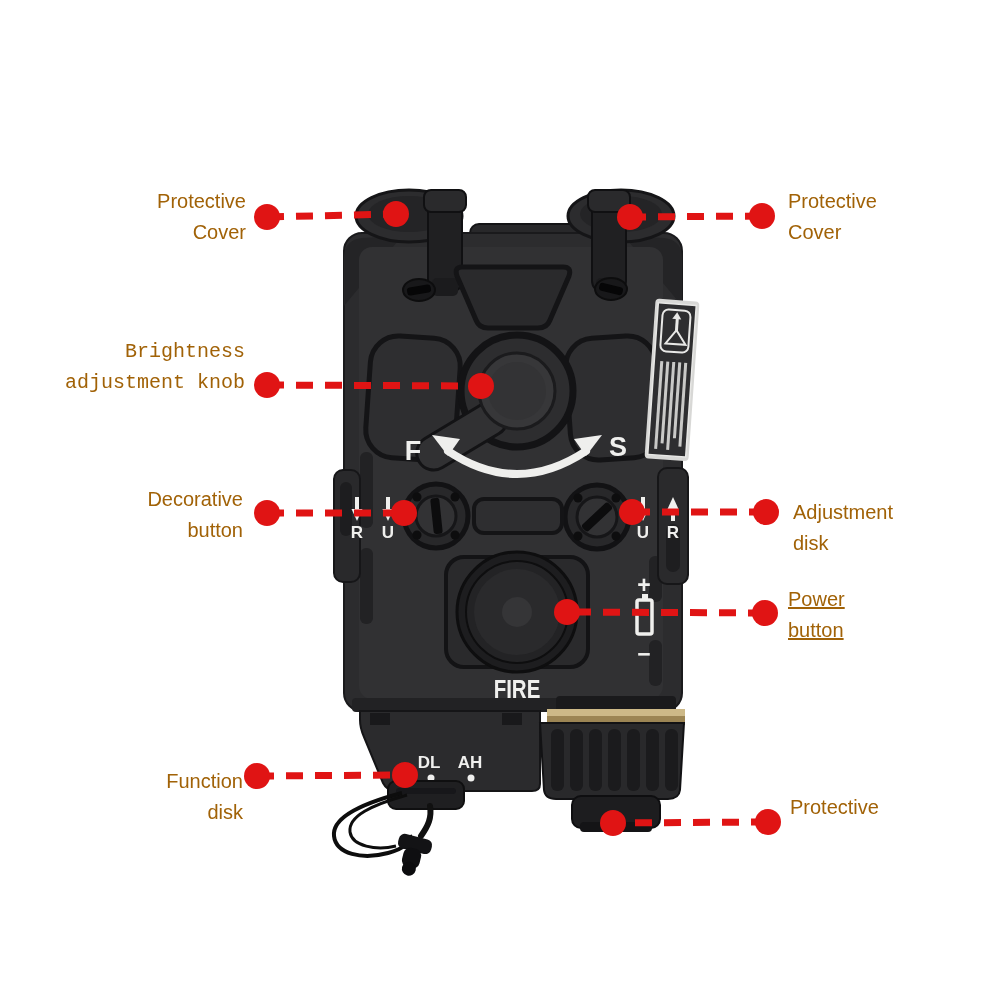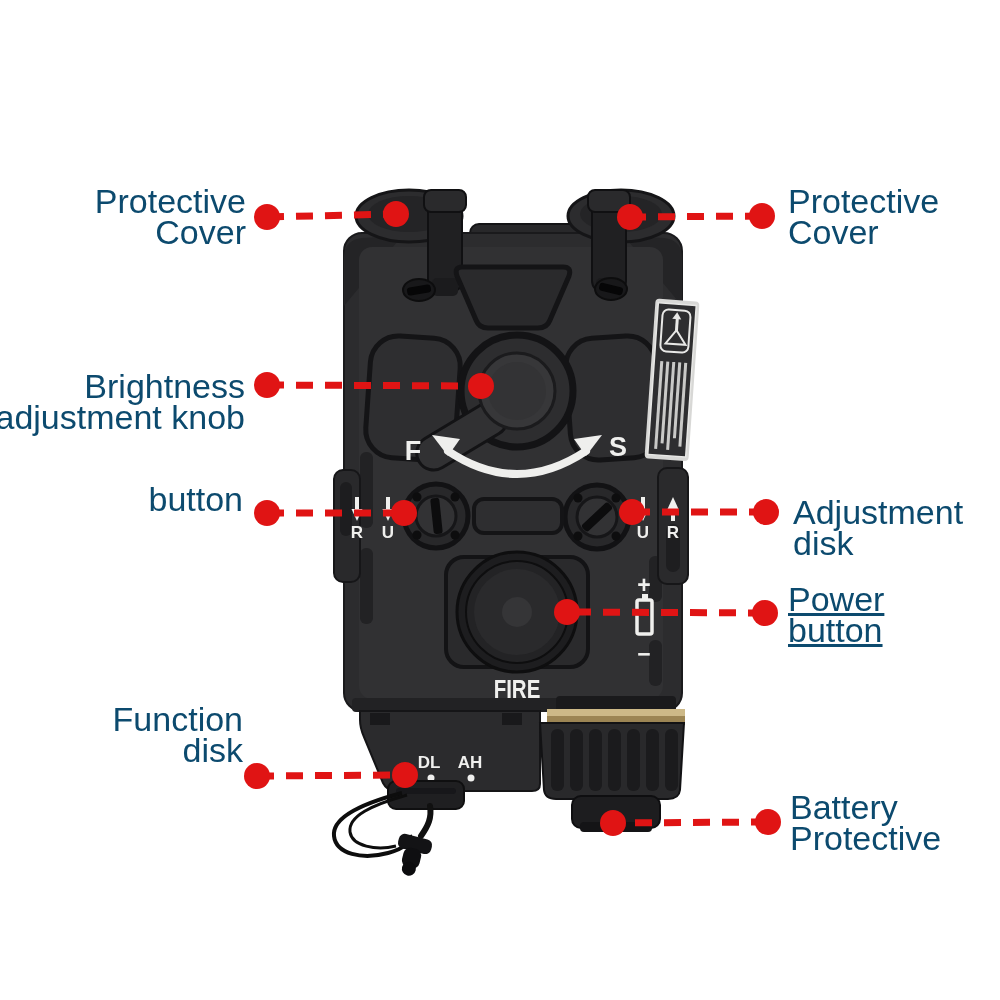--- a/index.html
+++ b/index.html
@@ -1,19 +1,19 @@
 <!DOCTYPE html>
 <html><head>
 <meta charset="utf-8">
 <style>
   html,body{margin:0;padding:0;background:#ffffff;}
   body{width:1000px;height:1000px;font-family:"Liberation Sans",sans-serif;}
   .stage{position:relative;width:1000px;height:1000px;background:#ffffff;overflow:hidden;}
   .layer{position:absolute;left:0;top:0;width:1000px;height:1000px;}
-  .label{position:absolute;color:#0c4a6e;font-size:34px;line-height:31px;white-space:nowrap;z-index:5;}
+  .label{position:absolute;color:#a16207;font-size:20px;line-height:31px;white-space:nowrap;z-index:5;}
   .align-r{text-align:right;}
   .align-l{text-align:left;}
   
   .mark{fill:#f0f0ee;font-family:"Liberation Sans",sans-serif;font-weight:bold;}
   
   .ann-line{stroke:#e01414;stroke-width:7;stroke-dasharray:17 12;fill:none;}
   .ann-dot{fill:#e01414;}
 </style>
 </head>
 <body>
@@ -267,42 +267,42 @@
   <div class="label align-r" style="top:186px; right:754px;">
     <div>Protective</div>
     <div>Cover</div>
   </div>
 
   <div class="label align-l" style="top:186px; left:788px;">
     <div>Protective</div>
     <div>Cover</div>
   </div>
 
-  <div class="label align-r" style="top:371px; right:755px;">
+  <div class="label align-r" style="top:336px; right:755px;font-family:Liberation Mono, monospace;">
     <div>Brightness</div>
     <div>adjustment knob</div>
   </div>
 
   <div class="label align-r" style="top:484px; right:757px;">
+    <div>Decorative</div>
     <div>button</div>
   </div>
 
   <div class="label align-l" style="top:484px; left:793px;margin-top:13px;">
     <div>Adjustment</div>
     <div>disk</div>
   </div>
 
   <div class="label align-l" style="top:584px; left:788px;text-decoration:underline;">
     <div>Power</div>
     <div>button</div>
   </div>
 
-  <div class="label align-r" style="top:704px; right:757px;">
+  <div class="label align-r" style="top:766px; right:757px;">
     <div>Function</div>
     <div>disk</div>
   </div>
 
   <div class="label align-l" style="top:792px; left:790px;">
-    <div>Battery</div>
     <div>Protective</div>
   </div>
 
 </div>
 
 </body></html>

